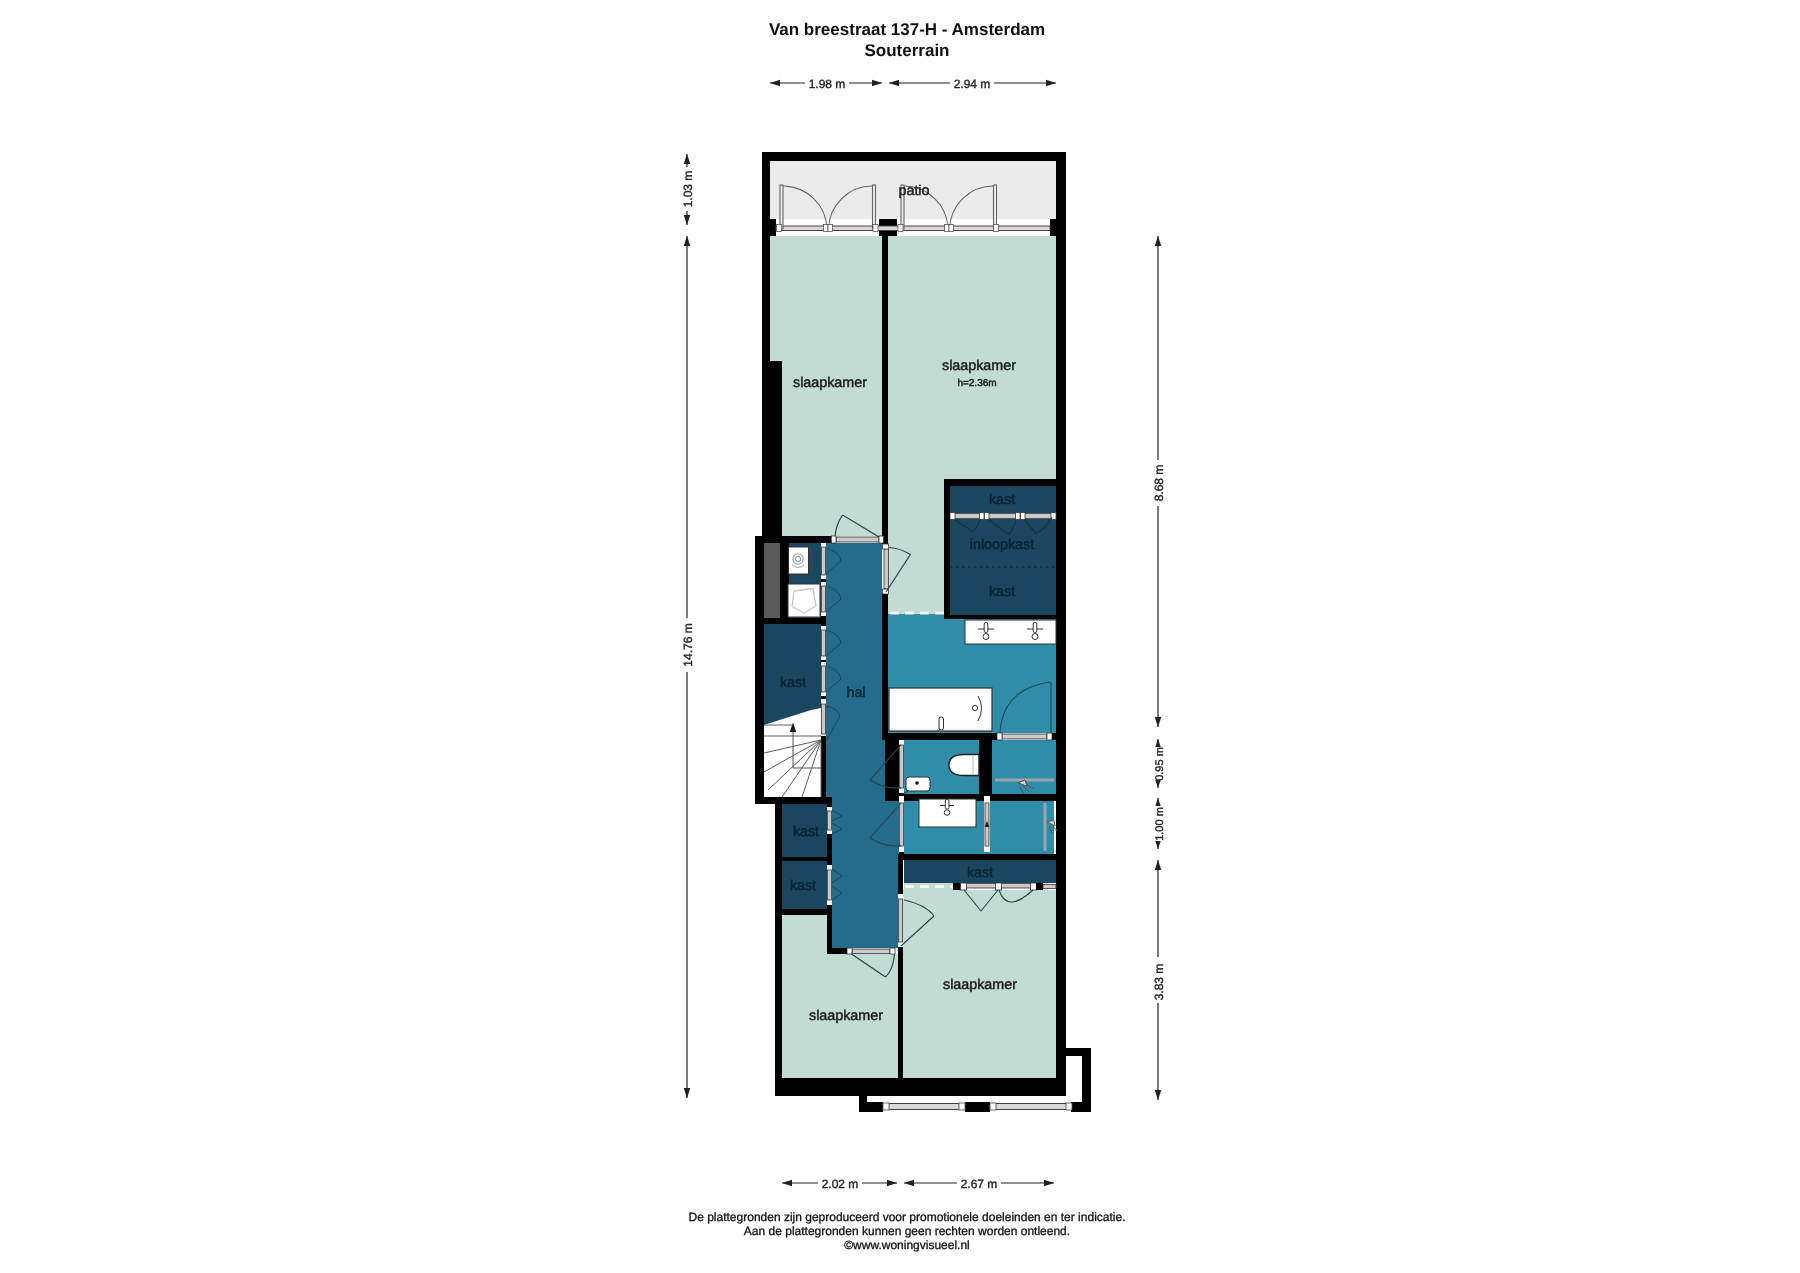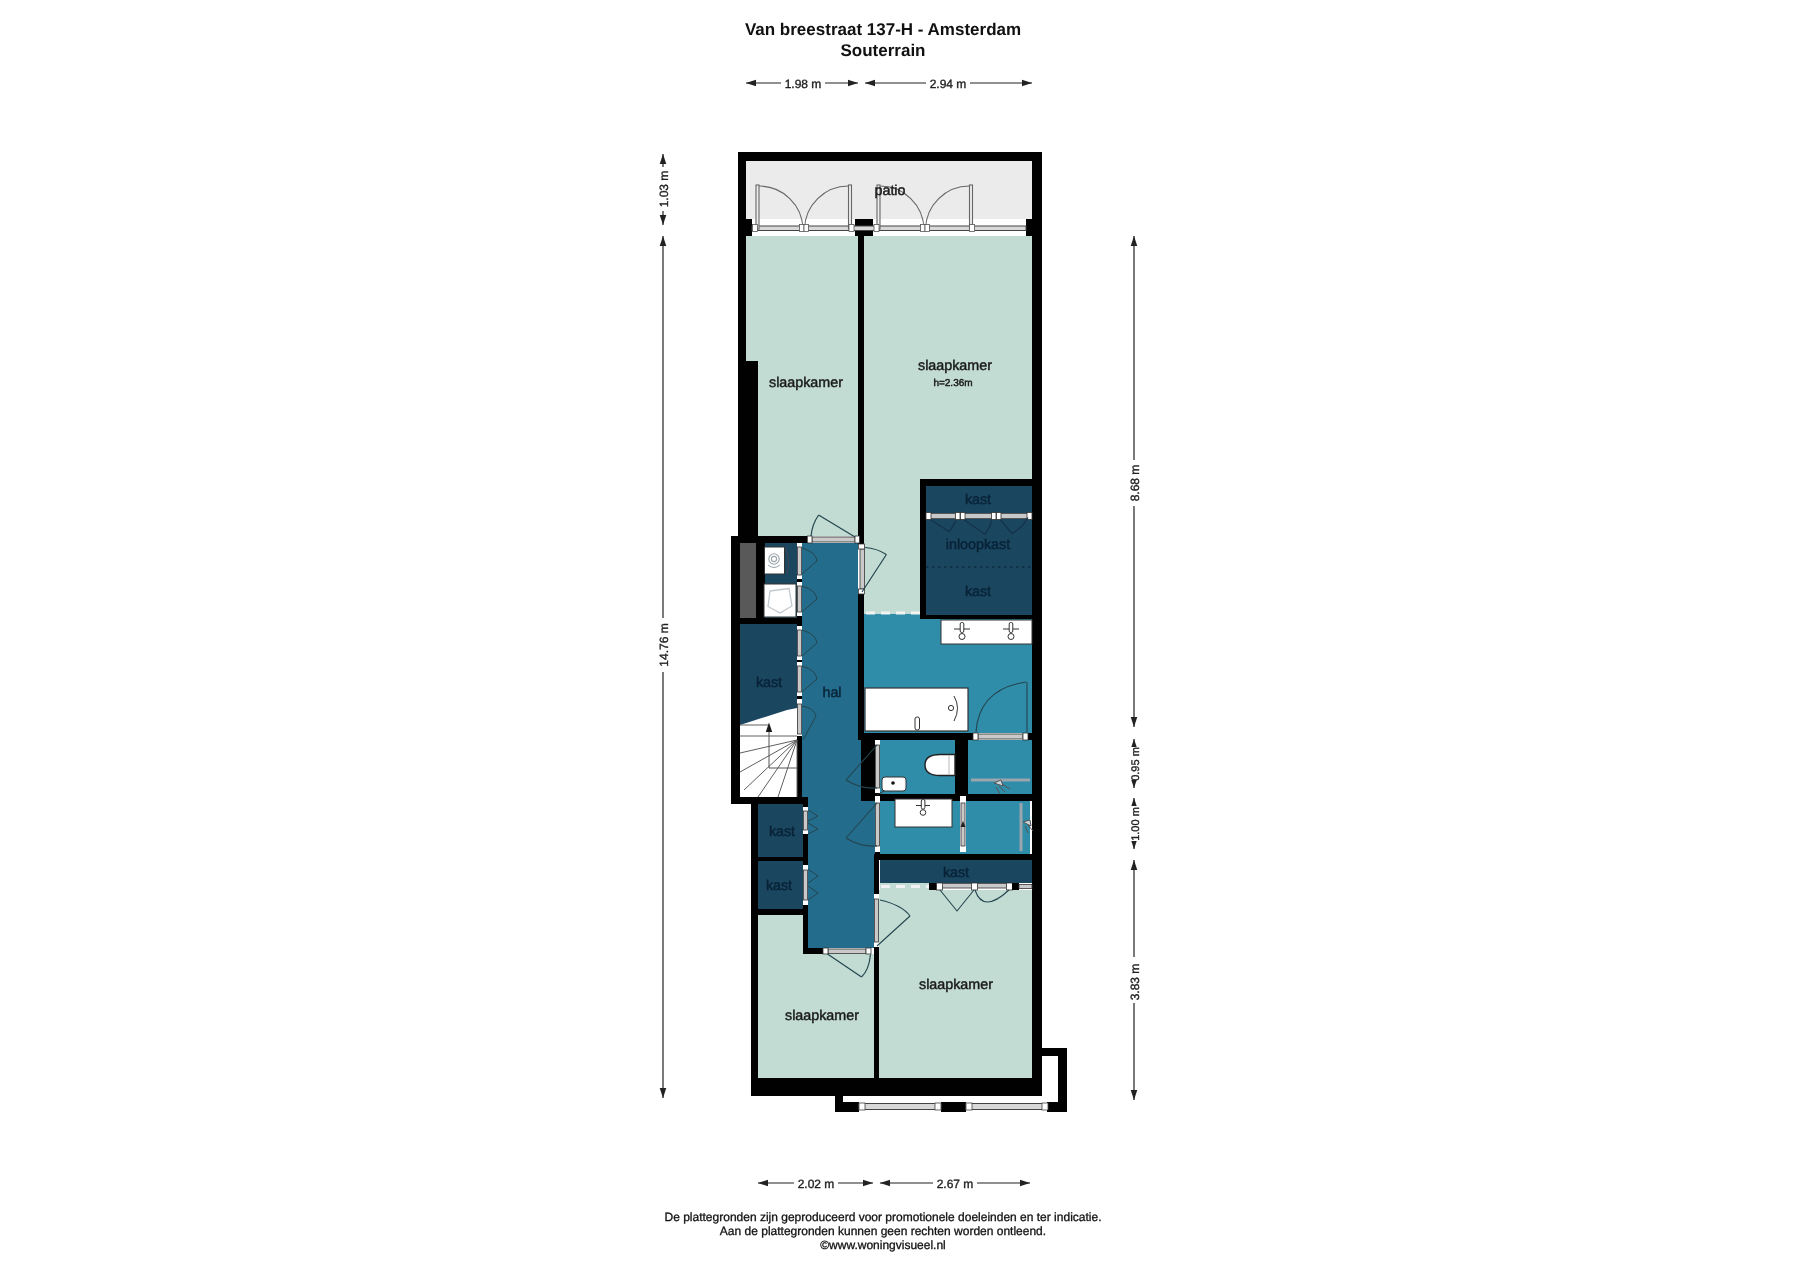--- a/index.html
+++ b/index.html
@@ -1,21 +1,21 @@
 <!DOCTYPE html>
 <html><head>
 <meta charset="utf-8">
 <style>
   html,body{margin:0;padding:0;background:#ffffff;}
   svg{display:block;}
   text{font-family:"Liberation Sans", sans-serif;text-rendering:geometricPrecision;}
 </style>
 </head>
 <body>
-<div style="opacity:0.999;transform:translateZ(0);will-change:transform;">
+<div style="opacity:0.999;transform:translateZ(0);will-change:transform;margin-left:24px;">
     <svg width="1800" height="1273" viewBox="0 0 1800 1273" xmlns="http://www.w3.org/2000/svg">
 
 <rect x="0" y="0" width="1800" height="1273" fill="#ffffff"></rect>
 
 <text x="883" y="35" font-size="17" font-weight="bold" fill="#111" text-anchor="middle">Van breestraat 137-H - Amsterdam</text>
 
 <text x="883" y="56" font-size="17" font-weight="bold" fill="#111" text-anchor="middle">Souterrain</text>
 
 <g id="dims" stroke="#222" stroke-width="1.2" fill="#222" font-size="12">
 

